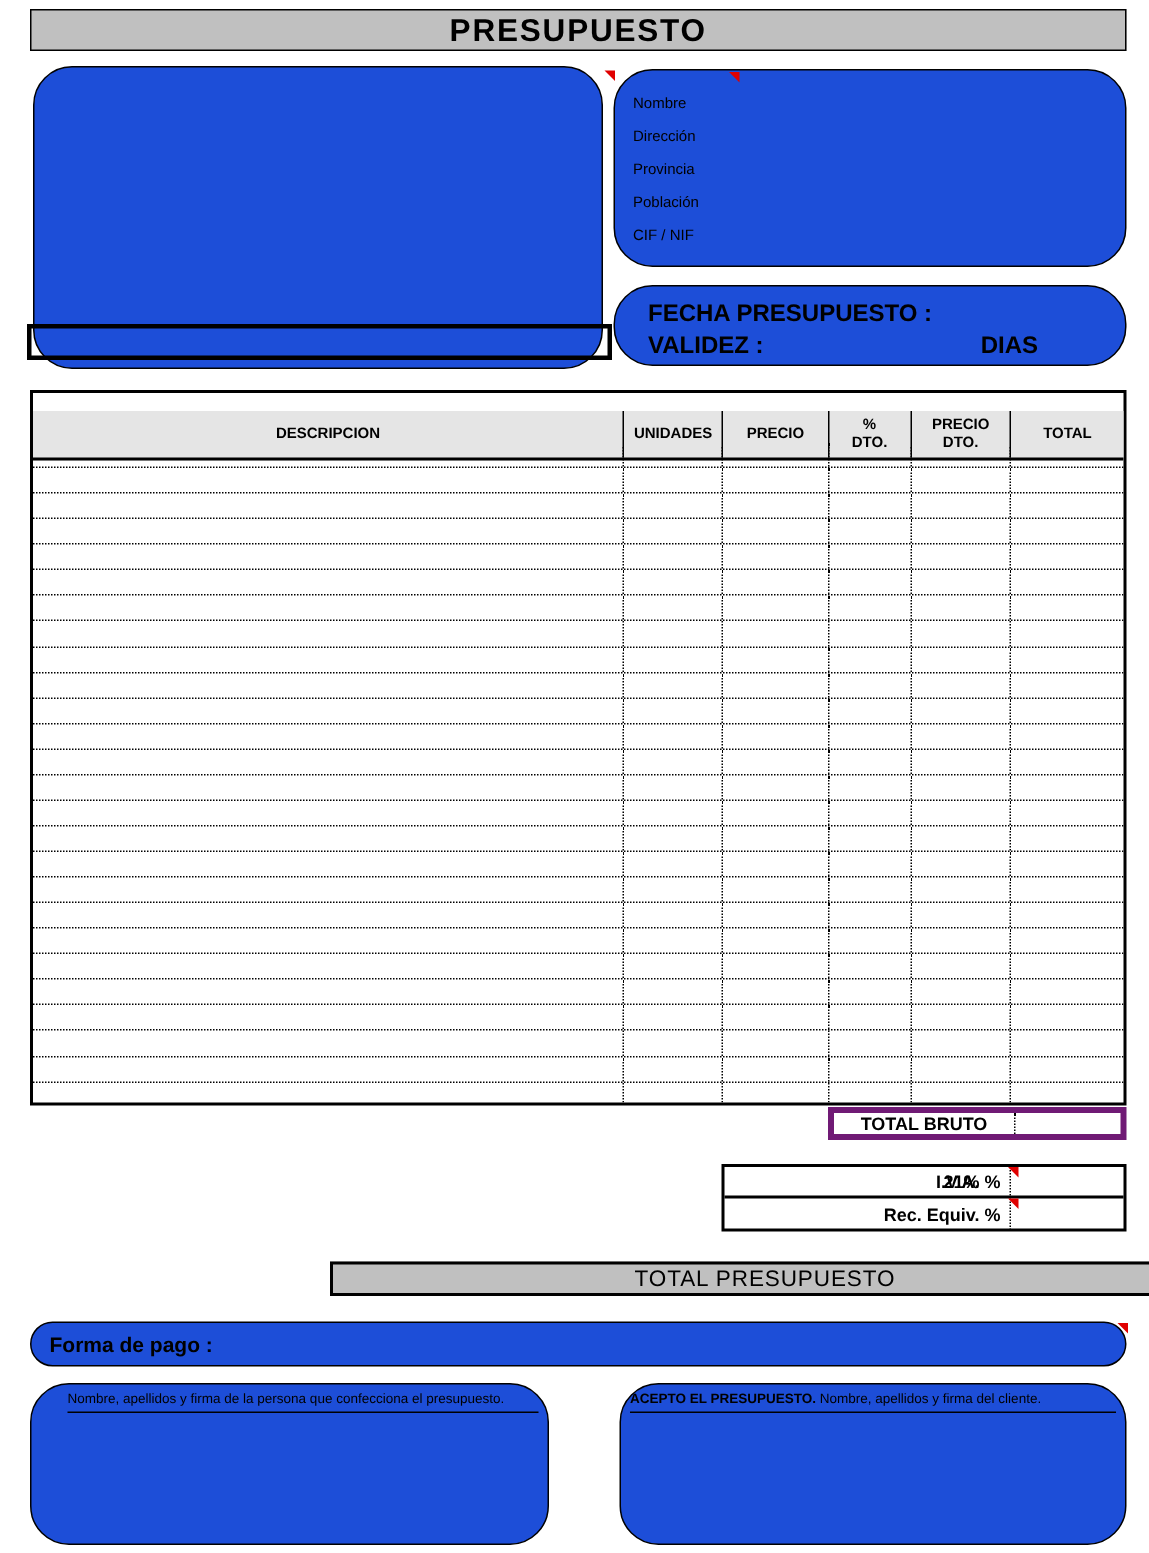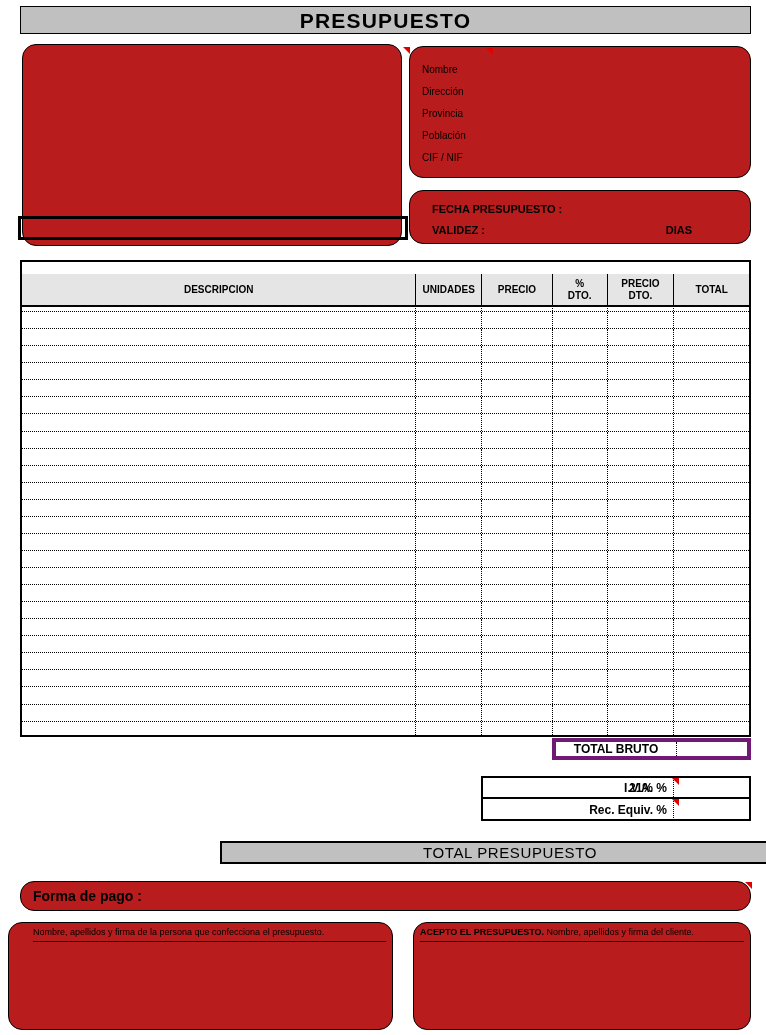--- a/index.html
+++ b/index.html
@@ -37,22 +37,22 @@
     font-size: 21px;
     font-weight: bold;
     letter-spacing: 1.2px;
     line-height: 1;
   }
 
   
   .rbox {
     position: absolute;
     border: 1px solid #000000;
-    border-radius: 14px;
-    background: #b91c1c;
+    border-radius: 26px;
+    background: #1d4ed8;
   }
 
   
   #logo-box {
     left: 22px;
     top: 44px;
     width: 380px;
     height: 202px;
   }
   
@@ -84,21 +84,21 @@
   #date-box {
     left: 409px;
     top: 190px;
     width: 342px;
     height: 54px;
     padding: 8px 0 0 22px;
   }
   .date-row {
     display: flex;
     align-items: baseline;
-    font-size: 11px;
+    font-size: 16px;
     font-weight: bold;
     line-height: 21px;
   }
   .date-row .lbl { white-space: nowrap; }
   .date-row .dias {
     margin-left: auto;
     margin-right: 58px;
   }
 
   
@@ -257,21 +257,21 @@
     font-size: 14px;
     font-weight: bold;
   }
 
   
   .sig-box {
     top: 922px;
     height: 108px;
     padding: 3px 6px 0 6px;
   }
-  #sig-left  { left: 8px;  width: 385px; padding-left: 24px; }
+  #sig-left  { left: 20px;  width: 346px; padding-left: 24px; }
   #sig-right { left: 413px; width: 338px; }
   .sig-caption {
     font-size: 9px;
     line-height: 13px;
     white-space: nowrap;
   }
   .sig-caption .strong { font-weight: bold; }
   .sig-rule {
     margin-top: 2px;
     border-top: 1px solid #000000;

